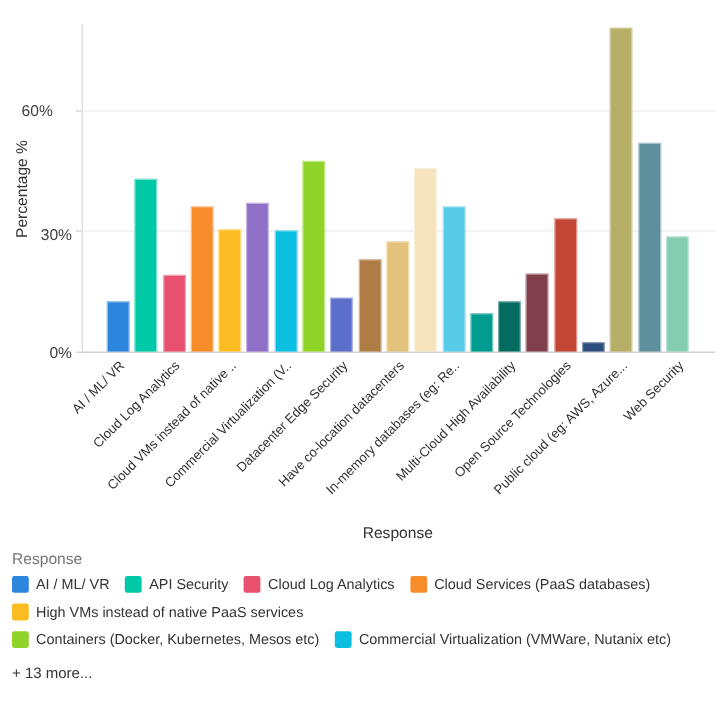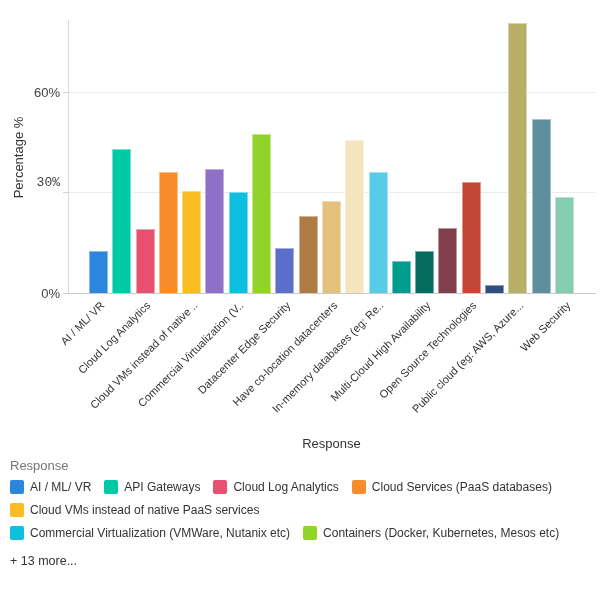--- a/index.html
+++ b/index.html
@@ -57,23 +57,23 @@
         <div class="bar" style="height: 8px; background: rgb(47, 78, 128);"></div>
         <div class="bar" style="height: 270px; background: rgb(183, 175, 103);"></div>
         <div class="bar" style="height: 174px; background: rgb(94, 143, 157);"></div>
         <div class="bar" style="height: 96px; background: rgb(133, 205, 176);"></div>
       </div>
   </div>
   <div id="yticks">
       <div class="ytick-mark" style="top: 293px;"></div>
       <div class="ytick-label" style="top: 286px;">0%</div>
       <div class="ytick-mark" style="top: 192.386px;"></div>
-      <div class="ytick-label" style="top: 175px; font-family: Liberation Mono, monospace;">30%</div>
+      <div class="ytick-label" style="top: 188px;">30%</div>
       <div class="ytick-mark" style="top: 91.7715px;"></div>
-      <div class="ytick-label" style="top: 84.7715px;">60%</div>
+      <div class="ytick-label" style="top: 84.7715px; text-align: center;">60%</div>
     </div>
   <div id="xlabels">
       <div class="xtick-label" style="left: -62.5px; top: 299px;">AI / ML/ VR</div>
       <div class="xtick-label" style="left: -15.9px; top: 299px;">Cloud Log Analytics</div>
       <div class="xtick-label" style="left: 30.7px; top: 299px;">Cloud VMs instead of native ..</div>
       <div class="xtick-label" style="left: 77.3px; top: 299px;">Commercial Virtualization (V..</div>
       <div class="xtick-label" style="left: 123.9px; top: 299px;">Datacenter Edge Security</div>
       <div class="xtick-label" style="left: 170.5px; top: 299px;">Have co-location datacenters</div>
       <div class="xtick-label" style="left: 217.1px; top: 299px;">In-memory databases (eg: Re..</div>
       <div class="xtick-label" style="left: 263.7px; top: 299px;">Multi-Cloud High Availability</div>
@@ -87,42 +87,42 @@
 <div id="legend">
   <div id="legend-title">Response</div>
   <div id="legend-rows">
       <div class="legend-row">
         <div class="legend-item">
           <span class="swatch" style="background: rgb(45, 134, 222);"></span>
           <span class="legend-label">AI / ML/ VR</span>
         </div>
         <div class="legend-item">
           <span class="swatch" style="background: rgb(0, 201, 167);"></span>
-          <span class="legend-label">API Gateways</span>
+          <span class="legend-label">API Security</span>
         </div>
         <div class="legend-item">
           <span class="swatch" style="background: rgb(232, 80, 112);"></span>
           <span class="legend-label">Cloud Log Analytics</span>
         </div>
         <div class="legend-item">
           <span class="swatch" style="background: rgb(247, 140, 42);"></span>
           <span class="legend-label">Cloud Services (PaaS databases)</span>
         </div>
       </div>
       <div class="legend-row">
         <div class="legend-item">
           <span class="swatch" style="background: rgb(251, 187, 34);"></span>
-          <span class="legend-label">Cloud VMs instead of native PaaS services</span>
+          <span class="legend-label">High VMs instead of native PaaS services</span>
         </div>
       </div>
       <div class="legend-row">
         <div class="legend-item">
+          <span class="swatch" style="background: rgb(144, 212, 42);"></span>
+          <span class="legend-label">Containers (Docker, Kubernetes, Mesos etc)</span>
+        </div>
+        <div class="legend-item">
           <span class="swatch" style="background: rgb(12, 190, 224);"></span>
           <span class="legend-label">Commercial Virtualization (VMWare, Nutanix etc)</span>
-        </div>
-        <div class="legend-item">
-          <span class="swatch" style="background: rgb(144, 212, 42);"></span>
-          <span class="legend-label">Containers (Docker, Kubernetes, Mesos etc)</span>
         </div>
       </div>
     </div>
   <div id="legend-more">+ 13 more...</div>
 </div>
 
 </body></html>

